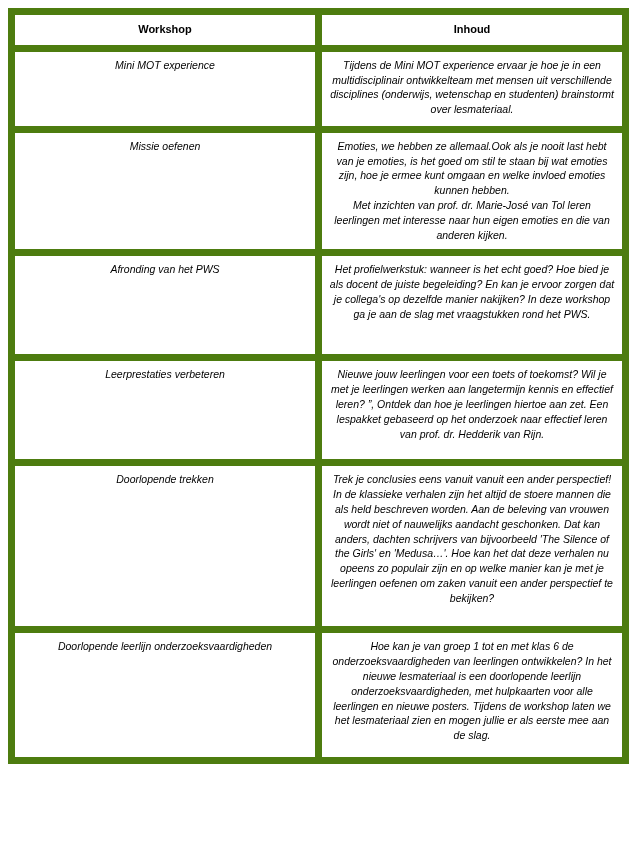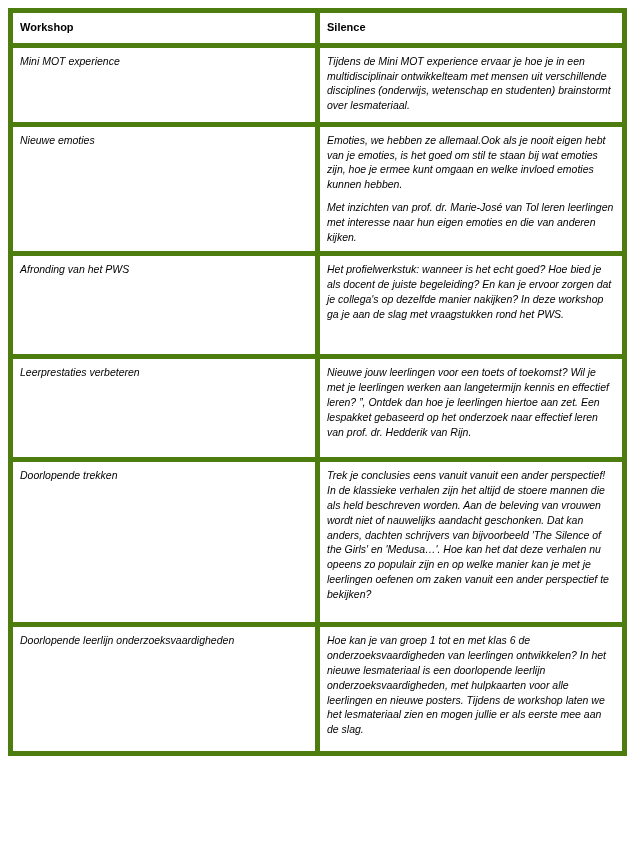--- a/index.html
+++ b/index.html
@@ -23,43 +23,43 @@
   table.workshop-table {
     width: 614px;
     border-collapse: collapse;
     table-layout: fixed;
     border: 1px solid #000000;
   }
   table.workshop-table col.col-workshop { width: 307px; }
   table.workshop-table col.col-inhoud { width: 307px; }
   table.workshop-table th,
   table.workshop-table td {
-    border: 5px solid #4d7c0f;
+    border: 7px solid #4d7c0f;
     vertical-align: top;
     padding: 6px 7px 6px 7px;
     font-size: 10.5px;
     line-height: 1.42;
-    text-align: left;
+    text-align: center;
   }
   table.workshop-table th {
     font-weight: bold;
     font-size: 11px;
     padding-top: 7px;
     padding-bottom: 7px;
   }
   td.cell-title {
     font-weight: normal;
     font-style: italic;
   }
   td.cell-body p {
     margin: 0;
     font-style: italic;
   }
   td.cell-body p + p {
-    margin-top: 8px;
+    margin-top: 0px;
   }
   .row-mini td { height: 62px; }
   .row-missie td { height: 98px; }
   .row-pws td { height: 86px; }
   .row-leer td { height: 86px; }
   .row-conclusies td { height: 148px; }
   .row-doorlopend td { height: 112px; }
   .row-nieuwe td { height: 86px; }
 </style>
 </head>
@@ -67,34 +67,34 @@
 
 <div class="page">
   <table class="workshop-table">
     <colgroup>
       <col class="col-workshop">
       <col class="col-inhoud">
     </colgroup>
     <thead>
       <tr>
         <th>Workshop</th>
-        <th>Silence</th>
+        <th>Inhoud</th>
       </tr>
     </thead>
     <tbody>
       <tr class="row-mini">
         <td class="cell-title">Mini MOT experience</td>
         <td class="cell-body">
           <p>Tijdens de Mini MOT experience ervaar je hoe je in een multidisciplinair ontwikkelteam met mensen uit verschillende disciplines (onderwijs, wetenschap en studenten) brainstormt over lesmateriaal.</p>
         </td>
       </tr>
       <tr class="row-missie">
-        <td class="cell-title">Nieuwe emoties</td>
+        <td class="cell-title">Missie oefenen</td>
         <td class="cell-body">
-          <p>Emoties, we hebben ze allemaal.Ook als je nooit eigen hebt van je emoties, is het goed om stil te staan bij wat emoties zijn, hoe je ermee kunt omgaan en welke invloed emoties kunnen hebben.</p>
+          <p>Emoties, we hebben ze allemaal.Ook als je nooit last hebt van je emoties, is het goed om stil te staan bij wat emoties zijn, hoe je ermee kunt omgaan en welke invloed emoties kunnen hebben.</p>
           <p>Met inzichten van prof. dr. Marie-José van Tol leren leerlingen met interesse naar hun eigen emoties en die van anderen kijken.</p>
         </td>
       </tr>
       <tr class="row-pws">
         <td class="cell-title">Afronding van het PWS</td>
         <td class="cell-body">
           <p>Het profielwerkstuk: wanneer is het echt goed?  Hoe bied je als docent de juiste begeleiding? En kan je ervoor zorgen dat je collega's op dezelfde manier nakijken? In deze workshop ga je aan de slag met vraagstukken rond het PWS.</p>
         </td>
       </tr>
       <tr class="row-leer">

